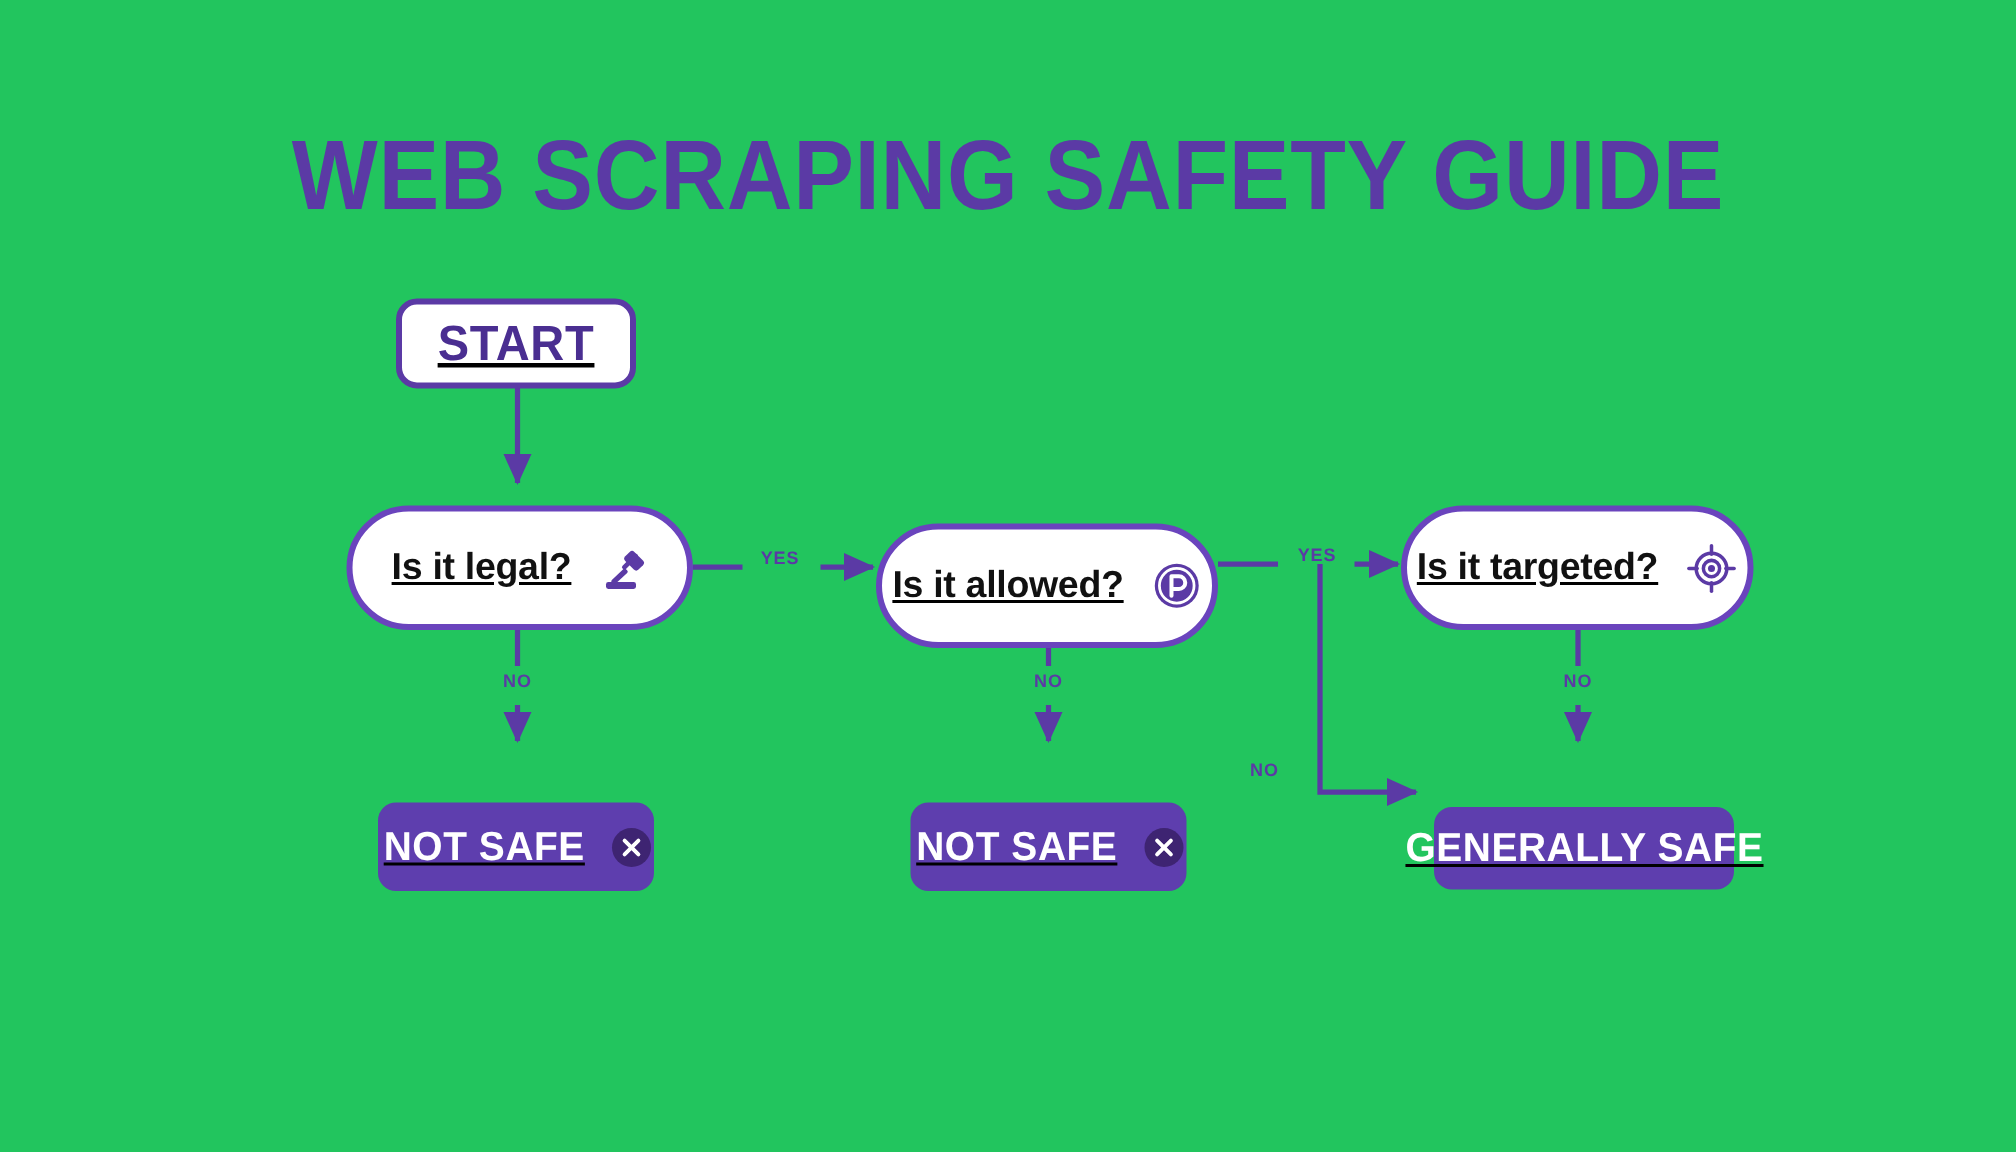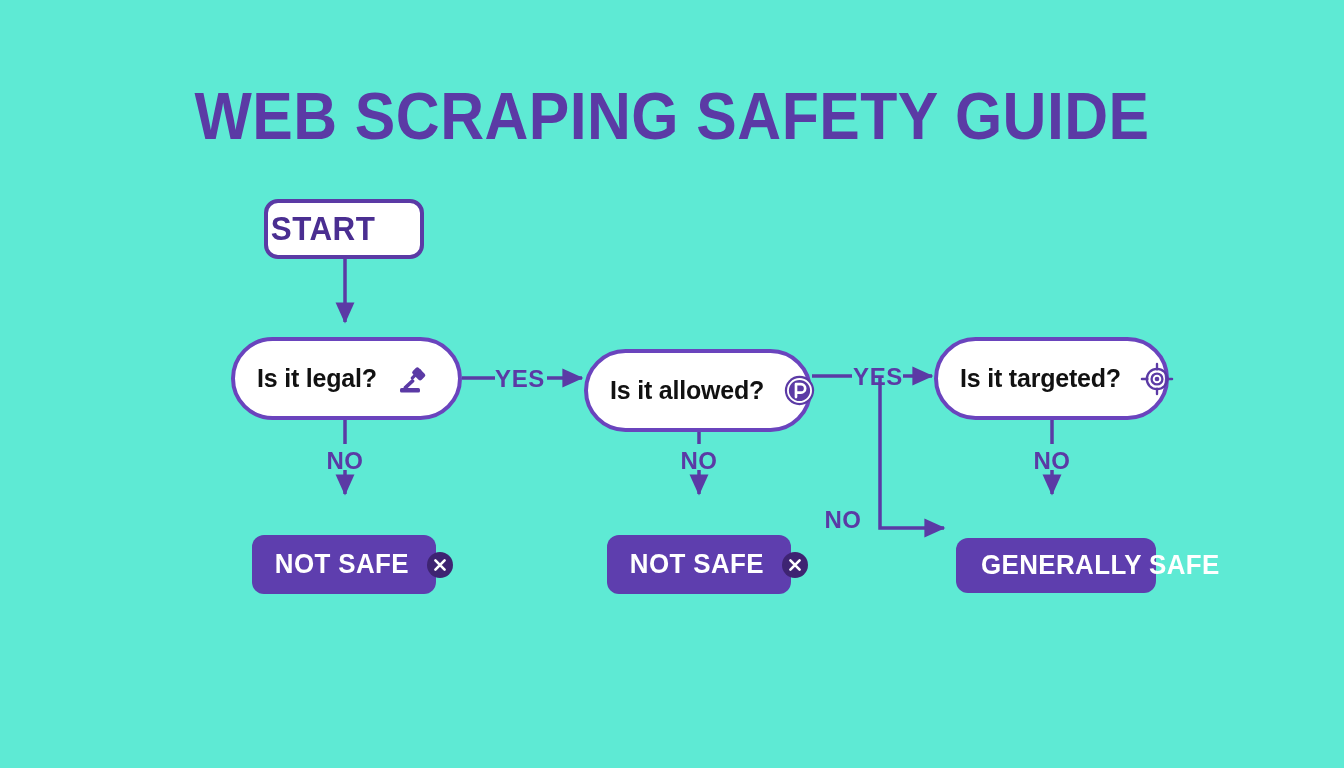--- a/index.html
+++ b/index.html
@@ -8,21 +8,21 @@
     padding: 0;
     background: #ffffff;
   }
   body {
     font-family: "Liberation Sans", "DejaVu Sans", sans-serif;
   }
   #canvas {
     position: relative;
     width: 1344px;
     height: 768px;
-    background: #5eead4;
+    background: #22c55e;
     overflow: hidden;
   }
 
   
   #title {
     position: absolute;
     left: 0;
     top: 78px;
     width: 1344px;
     text-align: center;
@@ -46,20 +46,22 @@
     height: 768px;
     pointer-events: none;
   }
 
   
   .node {
     position: absolute;
     box-sizing: border-box;
     display: flex;
     align-items: center;
+    justify-content: center;
+    text-decoration: underline;
   }
 
   .start-node {
     background: #ffffff;
     border: 4px solid #5b3aa5;
     border-radius: 14px;
   }
   .start-label {
     font-weight: 700;
     font-size: 33px;
@@ -96,21 +98,21 @@
     color: #ffffff;
     letter-spacing: 0.4px;
     white-space: nowrap;
     transform: scaleX(0.96);
   }
 
   
   .edge-label {
     position: absolute;
     font-weight: 700;
-    font-size: 24px;
+    font-size: 12px;
     letter-spacing: 0.6px;
     color: #5b3aa5;
     white-space: nowrap;
     text-align: center;
   }
 
   
   .icon {
     display: inline-flex;
     align-items: center;

